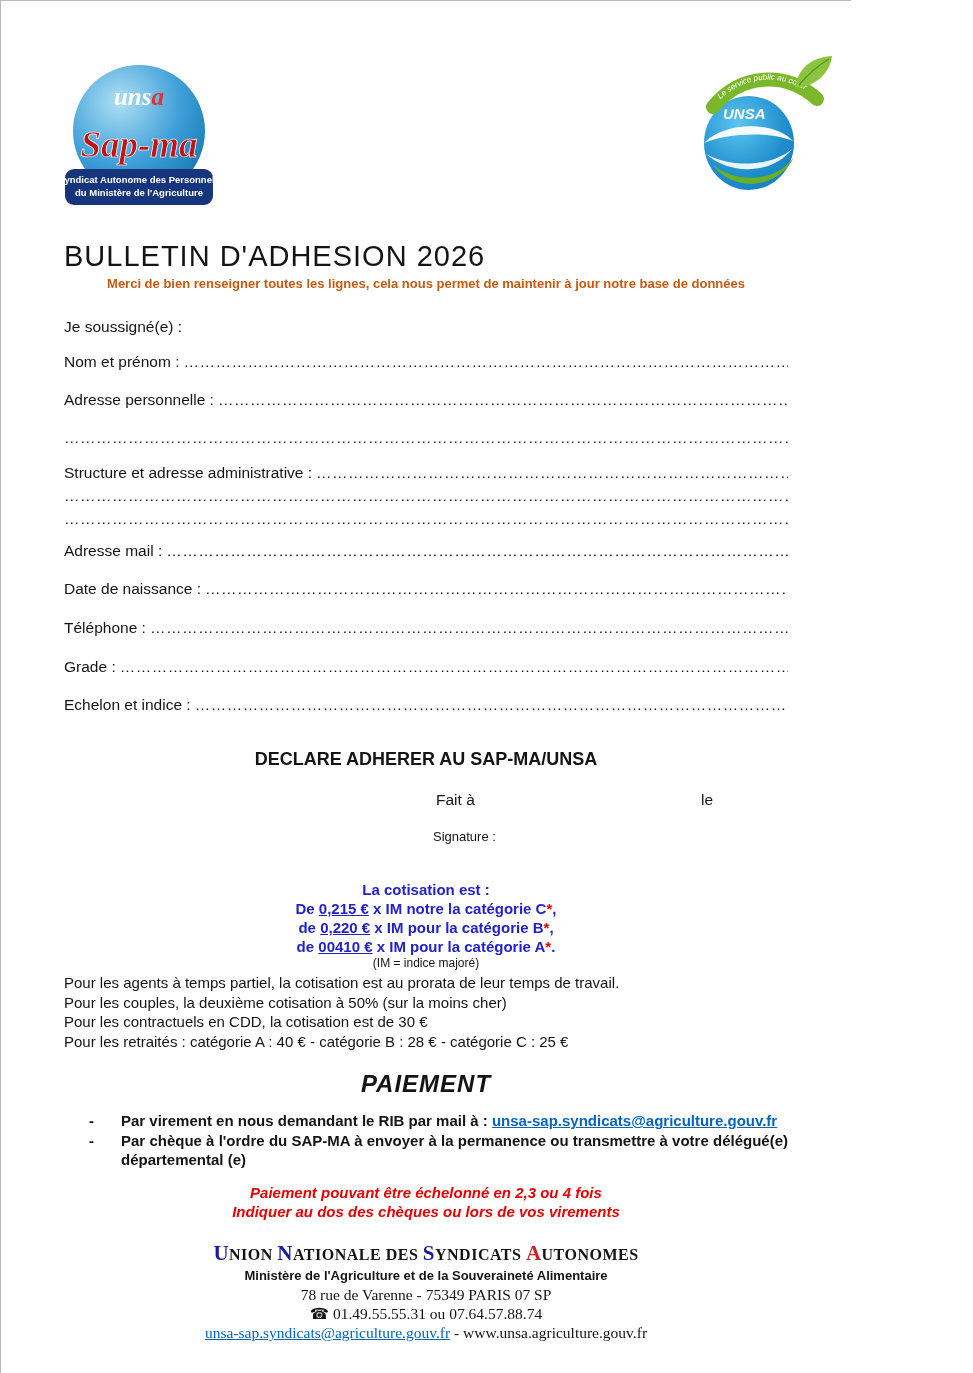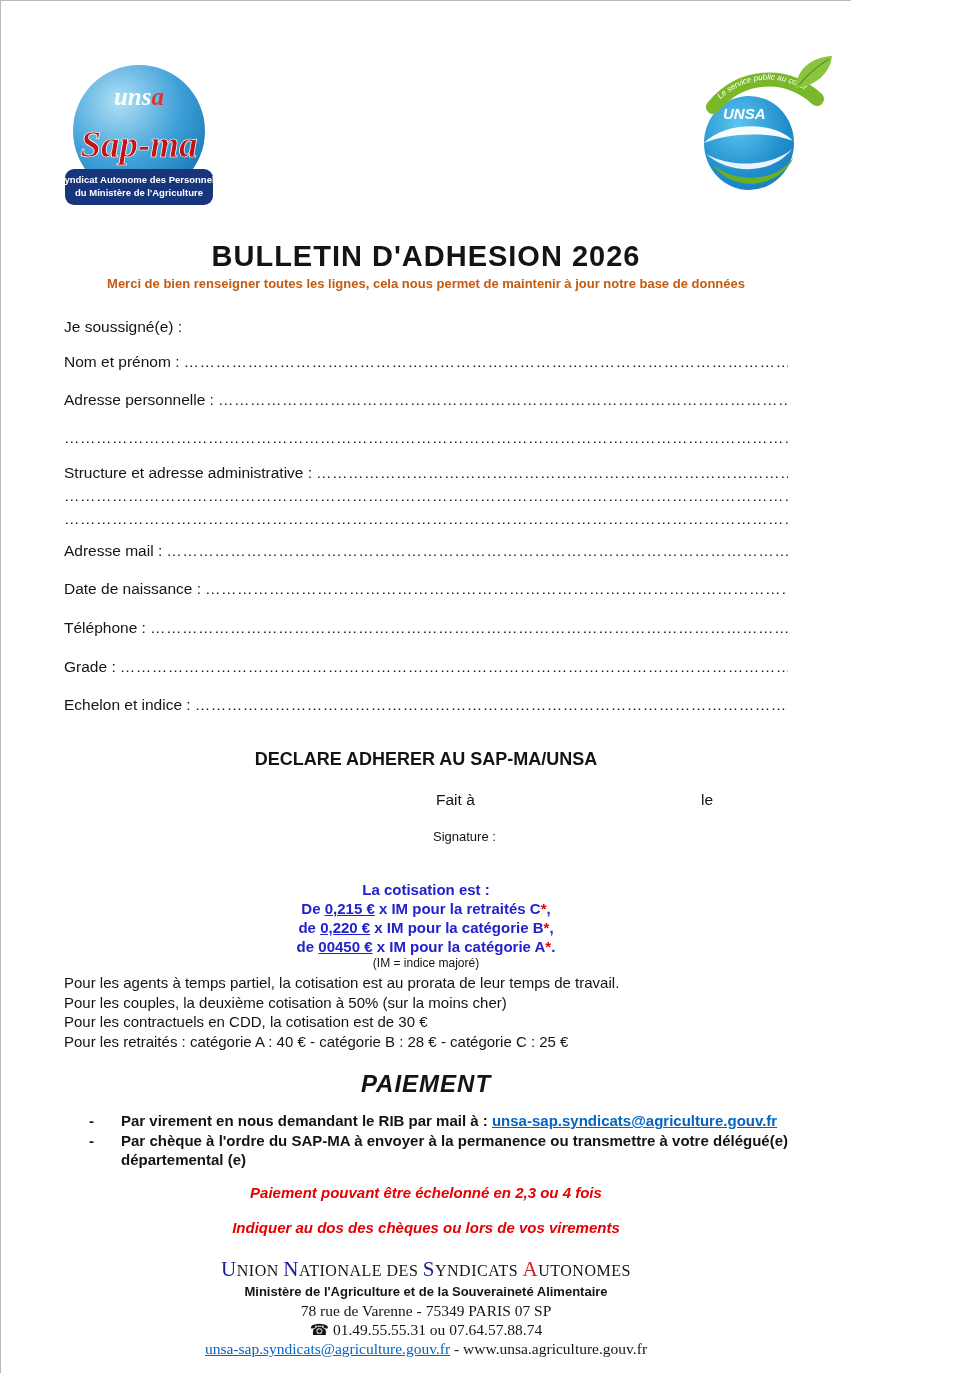--- a/index.html
+++ b/index.html
@@ -11,21 +11,21 @@
   }
   *{box-sizing:border-box;margin:0;padding:0;}
   body{background:#ffffff;font-family:"Liberation Sans",sans-serif;color:#141414;}
   .page{
     position:relative;width:851px;height:1373px;background:#fff;overflow:hidden;
     border-top:1px solid #b8b8b8;border-left:1px solid #b8b8b8;
   }
   .logo-left{position:absolute;left:62px;top:62px;width:152px;height:146px;}
   .logo-right{position:absolute;left:690px;top:52px;width:142px;height:148px;}
   .content{padding:238px 63px 0 63px;}
-  .title{font-size:29px;font-weight:bold;text-align:center;letter-spacing:1px;line-height:34px;}
+  .title{font-size:29px;font-weight:normal;text-align:left;letter-spacing:1px;line-height:34px;}
   .subtitle{margin-top:2px;text-align:center;font-size:13px;font-weight:bold;color:var(--orange);line-height:18px;}
   .form{margin-top:24px;font-size:15.5px;}
   .frow{display:flex;align-items:baseline;white-space:nowrap;overflow:hidden;line-height:19px;}
   .flabel{flex:none;padding-right:4px;}
   .dots{flex:1 1 0;min-width:0;overflow:hidden;letter-spacing:0.5px;}
   .mb16{margin-bottom:16px;} .mb19{margin-bottom:19px;} .mb20{margin-bottom:20px;}
   .mb13{margin-bottom:13px;} .mb4{margin-bottom:4px;} .mb0{margin-bottom:0;}
   .declare{margin-top:34px;text-align:center;font-size:18px;font-weight:bold;line-height:22px;}
   .fait-row{position:relative;margin-top:21px;height:19px;font-size:15.5px;}
   .fait-a{position:absolute;left:372px;}
@@ -37,23 +37,23 @@
   .im-note{color:#141414;font-weight:normal;font-size:12px;line-height:15px;}
   .notes{margin-top:2px;text-align:left;color:#141414;font-size:15px;line-height:19.5px;}
   .paiement{margin-top:20px;text-align:center;font-size:24px;font-weight:bold;font-style:italic;letter-spacing:1px;line-height:26px;}
   .bullets{margin-top:14px;padding-left:25px;font-size:15px;font-weight:bold;}
   .bullet{display:flex;align-items:flex-start;line-height:19px;margin-bottom:1px;}
   .bullet .marker{flex:none;width:32px;}
   .bullet .btext{flex:1 1 0;}
   .bullet .just{text-align:justify;}
   a.link{color:var(--link);text-decoration:underline;font-weight:bold;cursor:pointer;}
   .rednote{margin-top:14px;text-align:center;color:var(--red);font-weight:bold;font-style:italic;font-size:15px;line-height:19px;}
-  .rednote + .rednote{margin-top:16px;}
+  .rednote + .rednote{margin-top:0;}
   .footer{margin-top:20px;text-align:center;}
-  .org{font-family:"Liberation Serif",serif;font-weight:normal;font-size:16px;line-height:24px;letter-spacing:0.5px;}
+  .org{font-family:"Liberation Serif",serif;font-weight:bold;font-size:16px;line-height:24px;letter-spacing:0.5px;}
   .org .ini{font-size:21px;}
   .org .ini.blue{color:#1a1a9c;}
   .org .ini.red{color:#cc2222;}
   .ministry{font-size:13px;font-weight:bold;line-height:18px;}
   .serifline{font-family:"Liberation Serif",serif;font-size:15.5px;line-height:19px;}
   .emailline a.link{font-weight:normal;font-family:"Liberation Serif",serif;}
 </style>
 </head>
 <body>
 
@@ -156,23 +156,23 @@
 
     <div class="fait-row">
       <span class="fait-a">Fait à</span>
       <span class="fait-le">le</span>
     </div>
 
     <div class="signature">Signature :</div>
 
     <div class="cotisation">
       <div>La cotisation est :</div>
-      <div><span>De </span><span class="amt">0,215 €</span><span> x IM pour la retraités C</span><span class="star">*</span><span>,</span></div>
+      <div><span>De </span><span class="amt">0,215 €</span><span> x IM notre la catégorie C</span><span class="star">*</span><span>,</span></div>
       <div><span>de </span><span class="amt">0,220 €</span><span> x IM pour la catégorie B</span><span class="star">*</span><span>,</span></div>
-      <div><span>de </span><span class="amt">00450 €</span><span> x IM pour la catégorie A</span><span class="star">*</span><span>.</span></div>
+      <div><span>de </span><span class="amt">00410 €</span><span> x IM pour la catégorie A</span><span class="star">*</span><span>.</span></div>
       <div class="im-note">(IM = indice majoré)</div>
     </div>
 
     <div class="notes">
       <div>Pour les agents à temps partiel, la cotisation est au prorata de leur temps de travail.</div>
       <div>Pour les couples, la deuxième cotisation à 50% (sur la moins cher)</div>
       <div>Pour les contractuels en CDD, la cotisation est de 30 €</div>
       <div>Pour les retraités : catégorie A : 40 € - catégorie B : 28 € - catégorie C : 25 €</div>
     </div>
 

